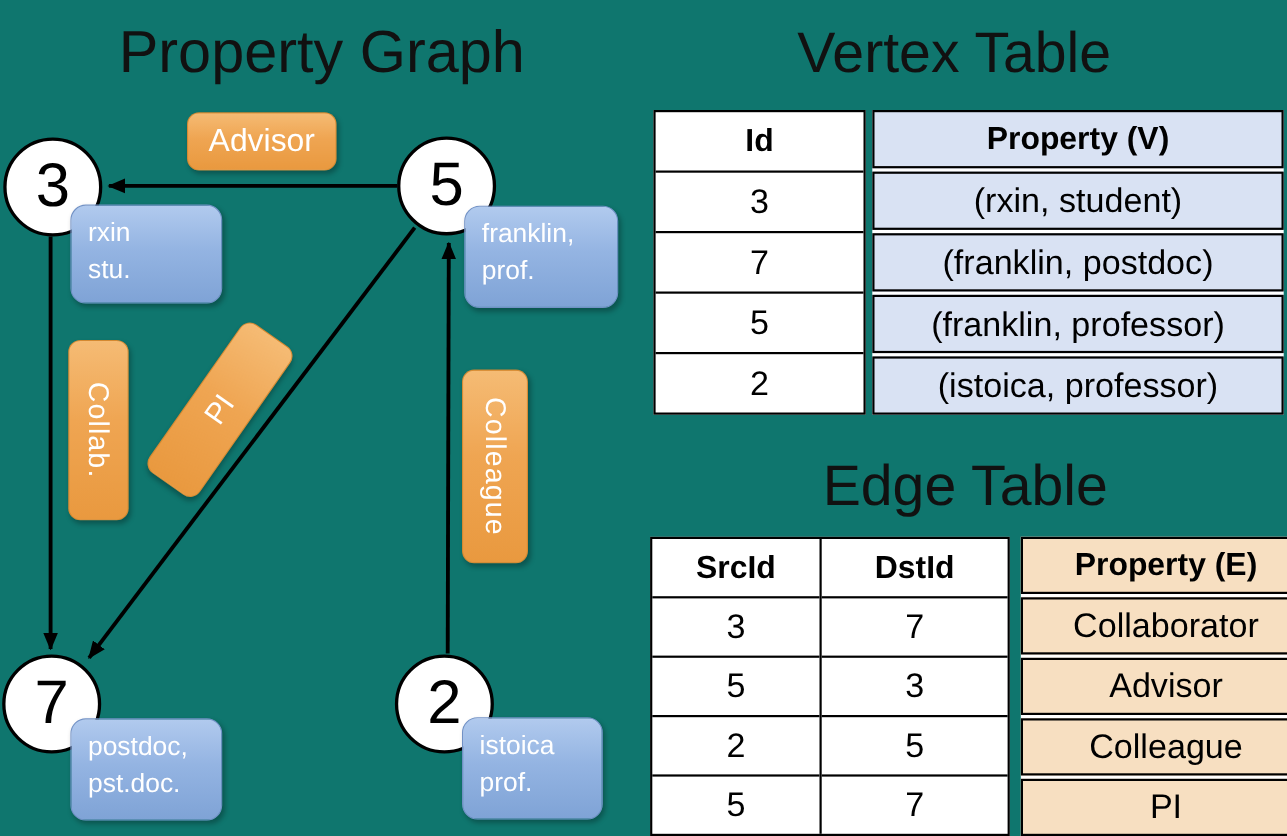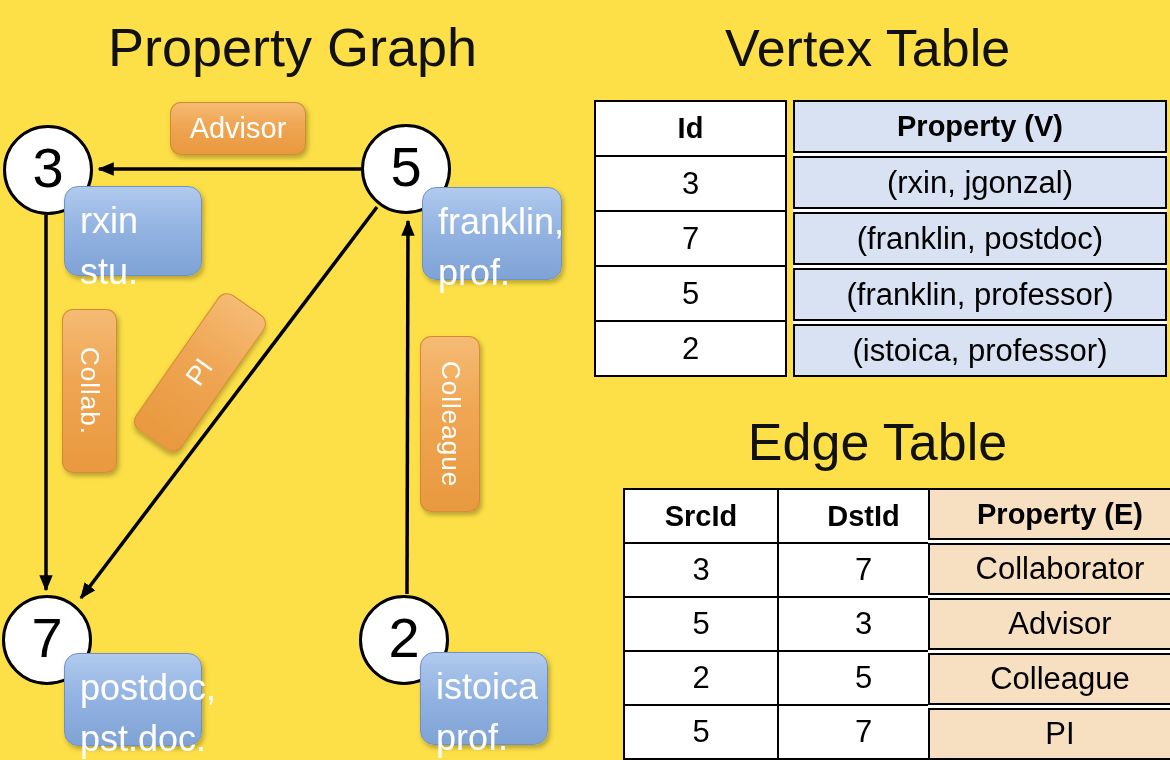--- a/index.html
+++ b/index.html
@@ -1,19 +1,19 @@
 <!DOCTYPE html>
 <html><head>
 <meta charset="utf-8">
 <style>
   html,body { margin:0; padding:0; background:#ffffff; }
   * { box-sizing:border-box; }
   .canvas {
     position:relative; width:1170px; height:760px; overflow:hidden;
-    background:#fde047; font-family:"Liberation Sans", sans-serif; color:#000;
+    background:#0f766e; font-family:"Liberation Sans", sans-serif; color:#000;
   }
   .title {
     position:absolute; text-align:center; font-weight:300; color:#111;
     font-size:52px; letter-spacing:0px; white-space:nowrap;
   }
   #title-graph  { left:0;   width:585px; top:16px; font-size:54px; }
   #title-vertex { left:575px; width:585px; top:18px; }
   #title-edge   { left:585px; width:585px; top:412px; }
 
   
@@ -48,21 +48,21 @@
   #pill-collab    { left:62px;  top:309px; width:55px;  height:164px; }
   #pill-pi        { left:172px; top:290px; width:56px;  height:165px; transform:rotate(35deg); }
   #pill-colleague { left:420px; top:336px; width:60px;  height:176px; }
 
   
   .vbox {
     position:absolute; z-index:3; border-radius:14px;
     background:linear-gradient(180deg,#b1caee 0%, #94b4e2 45%, #7fa3d6 100%);
     border:1.5px solid #7191c5;
     box-shadow:2px 3px 5px rgba(0,0,0,0.28);
-    color:#ffffff; font-size:36px; line-height:1.42;
+    color:#ffffff; font-size:24px; line-height:1.42;
     padding:8px 6px 0 15px;
   }
   .vbox span { display:block; white-space:nowrap; }
   #vbox-rxin     { left:64px;  top:186px; width:138px; height:90px; }
   #vbox-franklin { left:422px; top:187px; width:140px; height:93px; }
   #vbox-jgonzal  { left:64px;  top:653px; width:138px; height:93px; }
   #vbox-istoica  { left:420px; top:652px; width:128px; height:93px; }
 
   
   .col { position:absolute; display:flex; flex-direction:column; }
@@ -77,21 +77,21 @@
   .blue-tint .cell  { background:#d9e2f3; }
   .tan-tint  .cell  { background:#f7dfc1; }
   .cell.hdr  { font-weight:700; font-size:29px; }
   .cell.val  { font-weight:400; font-size:31px; }
 
   #vt-id   { left:594px; top:100px; width:193px; height:277px; }
   #vt-prop { left:793px; top:100px; width:374px; height:277px; }
 
   #et-left { left:591px; top:488px; width:327px; height:272px;
              border:2.5px solid #000; background:#fff;
-             display:flex; flex-direction:row; position:absolute;margin-left:32px; }
+             display:flex; flex-direction:row; position:absolute; }
   #et-left .subcol { display:flex; flex-direction:column; }
   #et-src { width:152px; }
   #et-dst { flex:1; border-left:2px solid #000; }
   #et-left .cell { flex:1; display:flex; align-items:center; justify-content:center; }
   #et-left .cell + .cell { border-top:2px solid #000; }
   #et-prop { left:928px; top:488px; width:264px; height:272px; }
 </style>
 </head>
 <body>
 
@@ -158,21 +158,21 @@
 
   <div class="col plain-col" id="vt-id">
     <div class="cell hdr">Id</div>
     <div class="cell val">3</div>
     <div class="cell val">7</div>
     <div class="cell val">5</div>
     <div class="cell val">2</div>
   </div>
   <div class="col tint-col blue-tint" id="vt-prop">
     <div class="cell hdr">Property (V)</div>
-    <div class="cell val">(rxin, jgonzal)</div>
+    <div class="cell val">(rxin, student)</div>
     <div class="cell val">(franklin, postdoc)</div>
     <div class="cell val">(franklin, professor)</div>
     <div class="cell val">(istoica, professor)</div>
   </div>
 
   <div id="et-left">
     <div class="subcol" id="et-src">
       <div class="cell hdr">SrcId</div>
       <div class="cell val">3</div>
       <div class="cell val">5</div>

